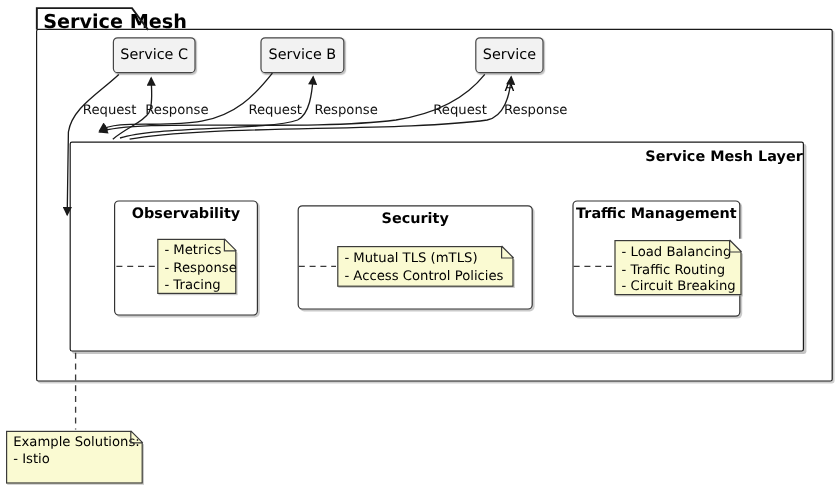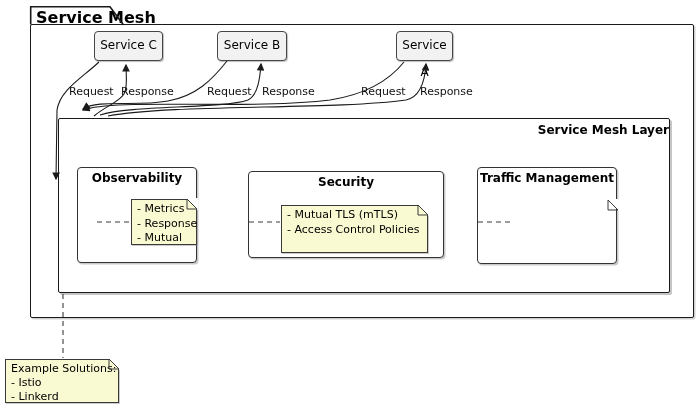--- a/index.html
+++ b/index.html
@@ -55,45 +55,49 @@
   <span class="edge-label" style="left:121px;">Response</span>
   <span class="edge-label" style="left:207px;">Request</span>
   <span class="edge-label" style="left:262px;">Response</span>
   <span class="edge-label" style="left:361px;">Request</span>
   <span class="edge-label" style="left:420px;">Response</span>
 
   <div id="inner-frame" class="frame">
     <div class="inner-title">Service Mesh Layer</div>
   </div>
 
-  <div class="component-box" style="left:77px;top:167px;width:120px;height:96px;">
+  <div class="component-box" style="left:95px;top:167px;width:120px;height:96px;">
     <div class="component-title">Observability</div>
   </div>
   <div class="note" style="left:131px;top:199px;width:66px;height:46px;">
     <div>- Metrics</div>
     <div>- Response</div>
-    <div>- Mutual</div>
+    <div>- Tracing</div>
   </div>
 
   <div class="component-box" style="left:248px;top:171px;width:196px;height:87px;">
     <div class="component-title">Security</div>
   </div>
-  <div class="note" style="left:281px;top:205px;width:147px;height:48px;">
+  <div class="note" style="left:281px;top:205px;width:147px;height:34px;">
     <div>- Mutual TLS (mTLS)</div>
     <div>- Access Control Policies</div>
   </div>
 
   <div class="component-box" style="left:477px;top:167px;width:140px;height:97px;">
     <div class="component-title">Traffic Management</div>
   </div>
+  <div class="note" style="left:512px;top:200px;width:106px;height:46px;">
+    <div>- Load Balancing</div>
+    <div>- Traffic Routing</div>
+    <div>- Circuit Breaking</div>
+  </div>
 
   <div class="note" style="left:5px;top:359px;width:114px;height:44px;line-height:14px;">
     <div>Example Solutions:</div>
     <div>- Istio</div>
-    <div>- Linkerd</div>
   </div>
 
   <svg id="overlay" width="700" height="408" viewBox="0 0 700 408">
     <defs>
       <marker id="arrow" viewBox="0 0 10 10" refX="8.5" refY="5" markerWidth="9" markerHeight="7" orient="auto-start-reverse">
         <path d="M0,0 L10,5 L0,10 z" fill="#1a1a1a"></path>
       </marker>
     </defs>
 
     <path d="M30.7,24.5 L30.7,6.8 L110,6.8 L123.5,25" fill="none" stroke="#1a1a1a" stroke-width="1.6"></path>

